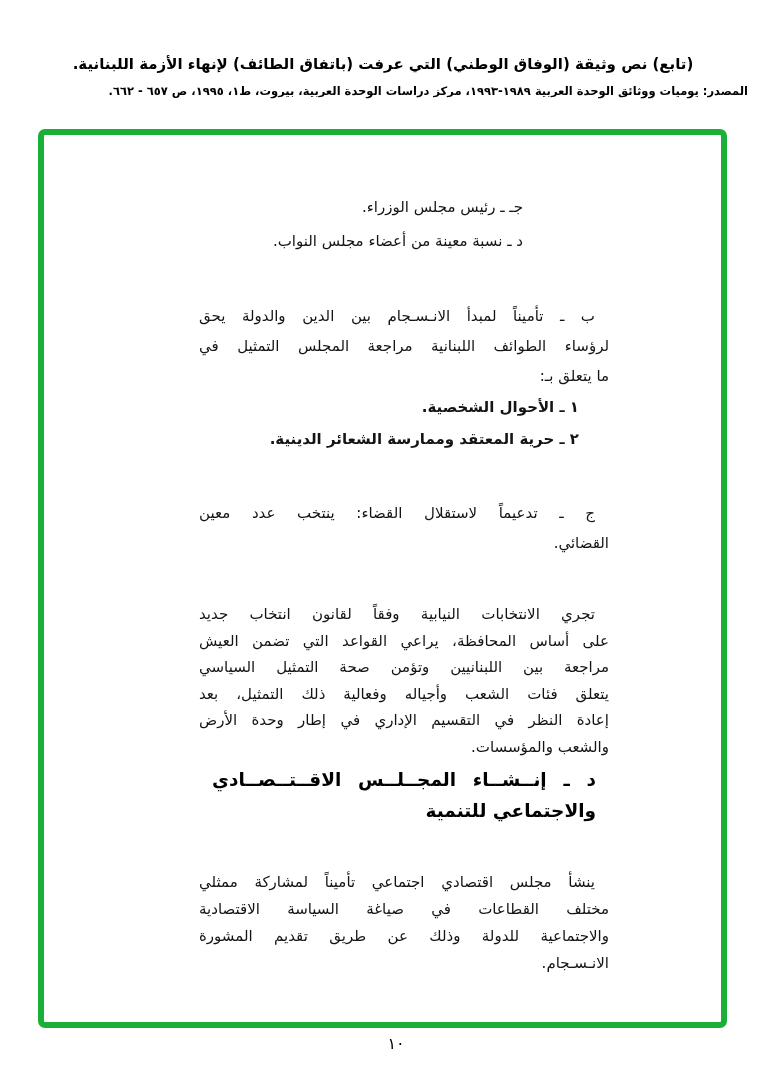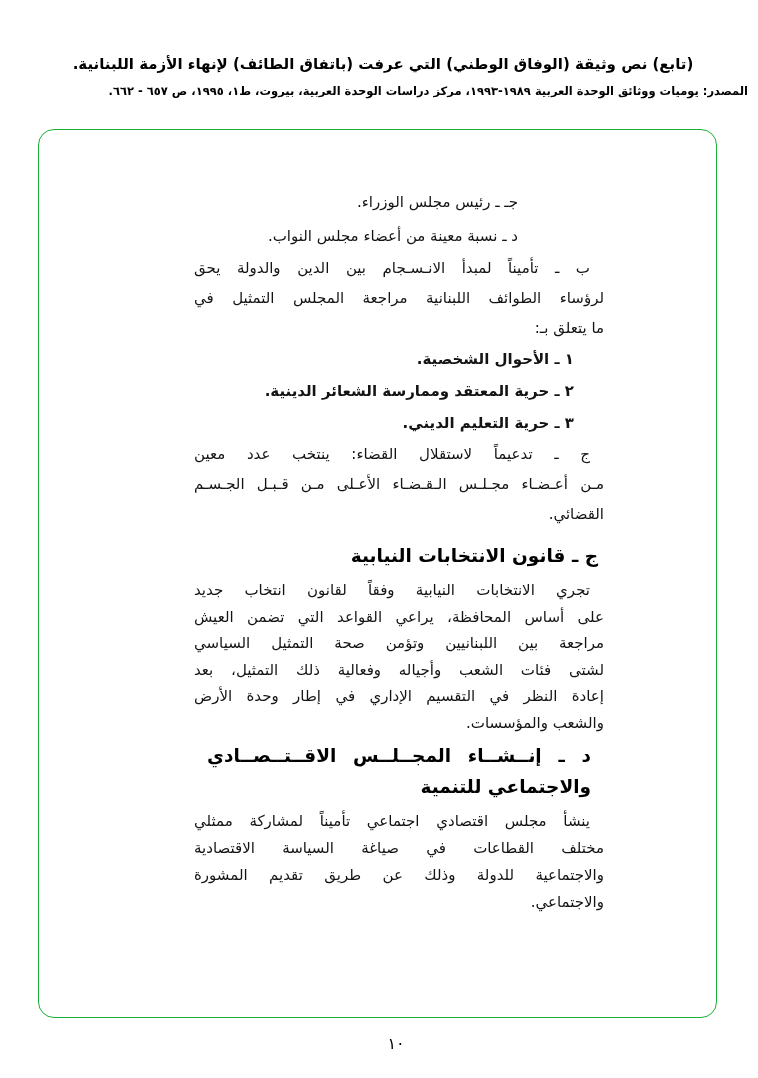--- a/index.html
+++ b/index.html
@@ -26,43 +26,43 @@
     text-align:right;
     font-weight:bold;
     font-size:11.5px;
     line-height:17px;
     color:#000000;
   }
   .frame{
     position:absolute;
     left:30px;top:129px;
     width:677px;height:887px;
-    border:1px solid #4c1d95;
-    border-radius:16px;
+    border:6px solid #4c1d95;
+    border-radius:7px;
     background:#ffffff;
   }
   .column{
     position:absolute;
     top:55px;right:112px;
     width:410px;
     font-size:15px;
     color:#141414;
   }
   .ln{
     text-align:right;
     line-height:30px;
     white-space:normal;
   }
   .jl{
     text-align:justify;
     text-align-last:justify;
   }
   .blk-items .ln{line-height:34px;padding-right:86px;}
   .blk-num .ln{line-height:32px;padding-right:30px;font-weight:bold;}
-  .first{padding-right:14px;}
+  .first{padding-right:14px;margin-top:43px;}
   .heading{
     font-weight:bold;
     font-size:18.5px;
     color:#000000;
   }
   .h-elec{margin:12px 0 6px;padding-right:6px;line-height:30px;}
   .h-council{margin:4px 13px 6px;}
   .h-council .ln{line-height:31px;}
   .blk-elec .ln{line-height:26.5px;}
   .blk-council .ln{line-height:27px;}
@@ -94,50 +94,47 @@
 
       <div class="blk-b">
         <div class="ln jl first">ب ـ تأميناً لمبدأ الانـسـجام بين الدين والدولة يحق</div>
         <div class="ln jl">لرؤساء الطوائف اللبنانية مراجعة المجلس التمثيل في</div>
         <div class="ln">ما يتعلق بـ:</div>
       </div>
 
       <div class="blk-num">
         <div class="ln">١ ـ الأحوال الشخصية.</div>
         <div class="ln">٢ ـ حرية المعتقد وممارسة الشعائر الدينية.</div>
-        <div class="ln">٣ ـ حرية التعليم الديني.</div>
       </div>
 
       <div class="blk-c">
         <div class="ln jl first">ج ـ تدعيماً لاستقلال القضاء: ينتخب عدد معين</div>
-        <div class="ln jl">مـن أعـضـاء مجـلـس الـقـضـاء الأعـلى مـن قـبـل الجـسـم</div>
         <div class="ln">القضائي.</div>
       </div>
 
-      <div class="heading h-elec">ج ـ قانون الانتخابات النيابية</div>
 
       <div class="blk-elec">
         <div class="ln jl first">تجري الانتخابات النيابية وفقاً لقانون انتخاب جديد</div>
         <div class="ln jl">على أساس المحافظة، يراعي القواعد التي تضمن العيش</div>
         <div class="ln jl">مراجعة بين اللبنانيين وتؤمن صحة التمثيل السياسي</div>
-        <div class="ln jl">لشتى فئات الشعب وأجياله وفعالية ذلك التمثيل، بعد</div>
+        <div class="ln jl">يتعلق فئات الشعب وأجياله وفعالية ذلك التمثيل، بعد</div>
         <div class="ln jl">إعادة النظر في التقسيم الإداري في إطار وحدة الأرض</div>
         <div class="ln">والشعب والمؤسسات.</div>
       </div>
 
       <div class="heading h-council">
         <div class="ln jl">د ـ إنــشــاء المجــلــس الاقــتــصــادي</div>
         <div class="ln">والاجتماعي للتنمية</div>
       </div>
 
       <div class="blk-council">
         <div class="ln jl first">ينشأ مجلس اقتصادي اجتماعي تأميناً لمشاركة ممثلي</div>
         <div class="ln jl">مختلف القطاعات في صياغة السياسة الاقتصادية</div>
         <div class="ln jl">والاجتماعية للدولة وذلك عن طريق تقديم المشورة</div>
-        <div class="ln">والاجتماعي.</div>
+        <div class="ln">الانـسـجام.</div>
       </div>
 
     </div>
   </div>
 
   <div class="page-number">١٠</div>
 
 </div>
 
 </body></html>

